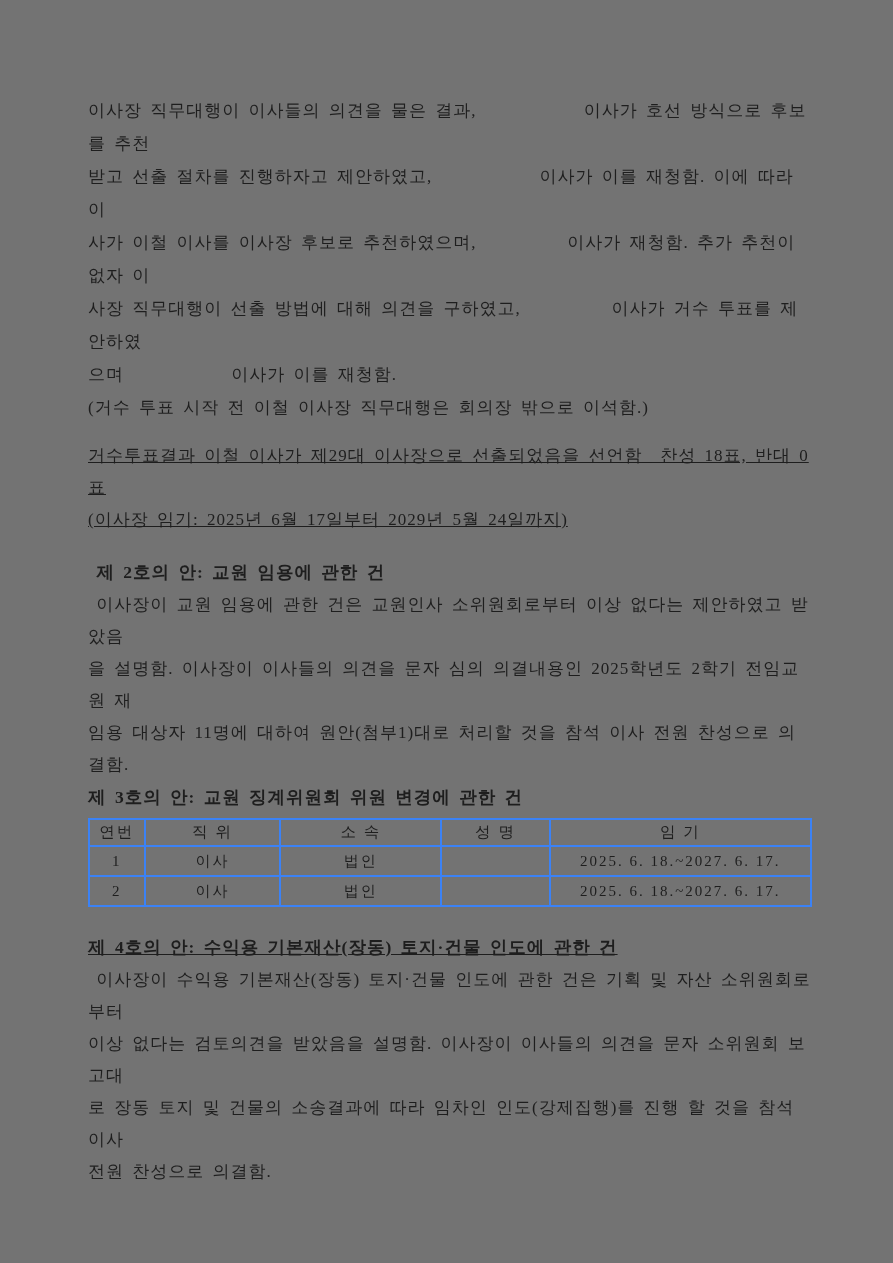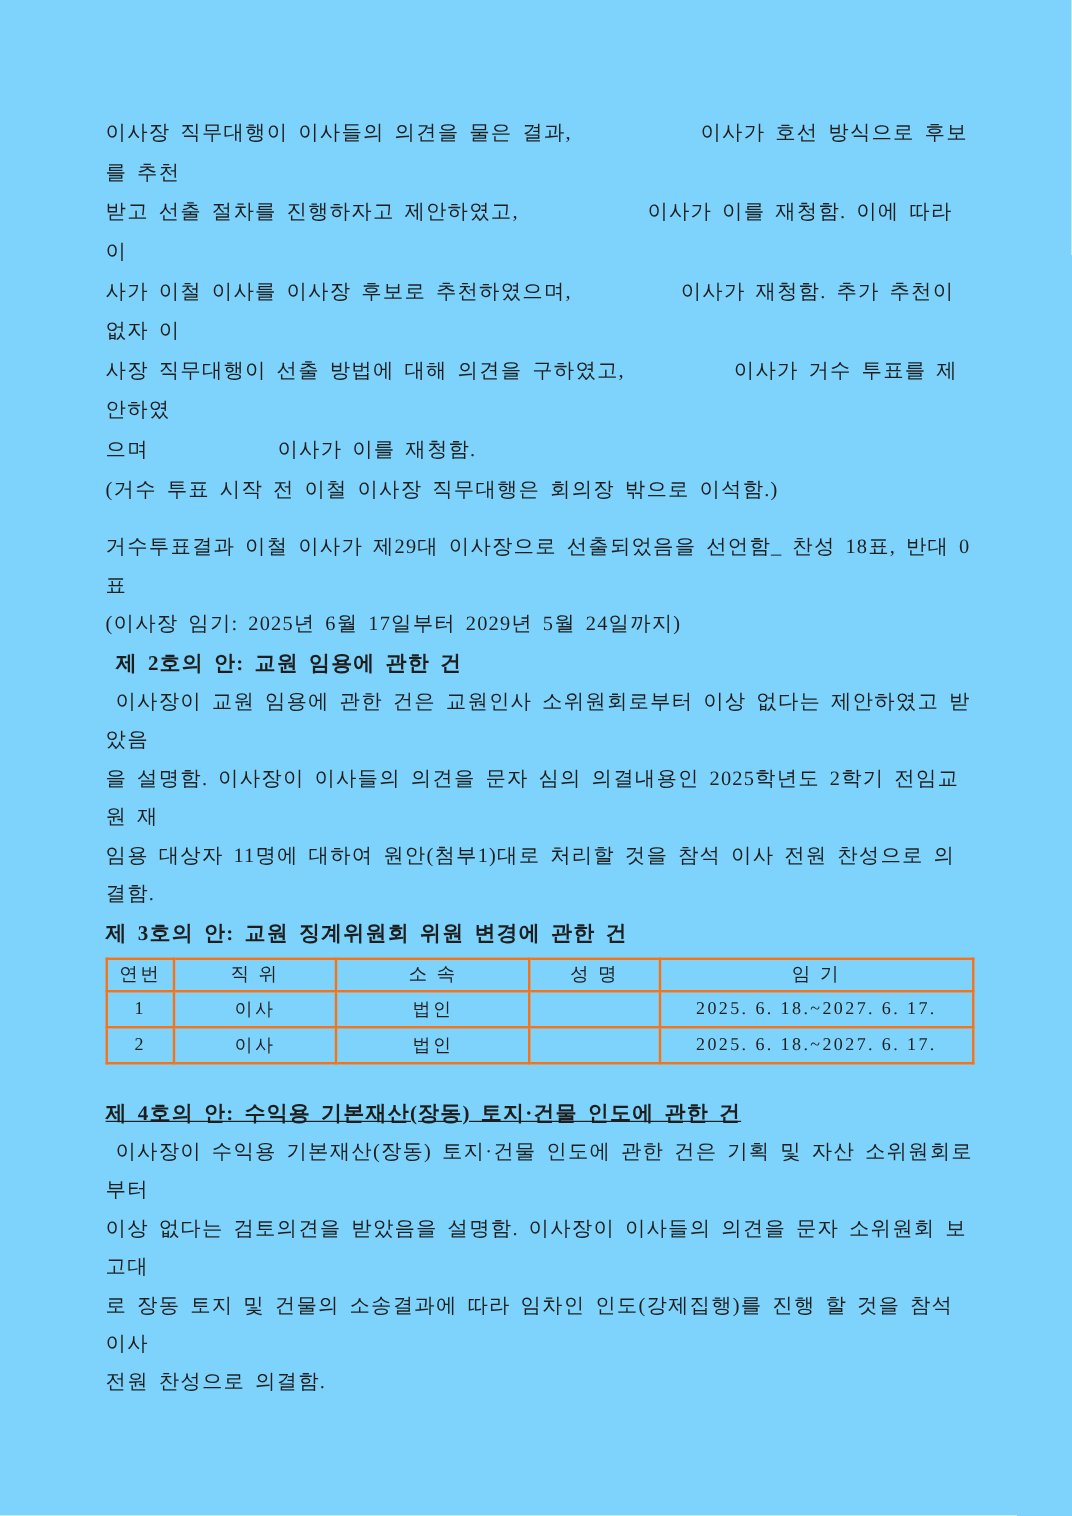--- a/index.html
+++ b/index.html
@@ -6,54 +6,54 @@
   html, body { background: #ffffff; }
   body {
     width: 893px; height: 1263px;
     font-family: "Liberation Serif", "DejaVu Serif", serif;
     color: #1e1e1e;
     overflow: hidden;
   }
   .page {
     width: 893px; height: 1263px;
     padding: 94px 81px 0 88px;
-    background: #7dd3fc;
+    background: #737373;
     position: relative;
   }
   .para {
     white-space: pre-wrap;
     font-size: 17px;
     line-height: 32px;
     letter-spacing: 1px;
     word-spacing: 3px;
     text-align: left;
   }
   .para.first { line-height: 33px; }
   .heading {
     white-space: pre-wrap;
     font-size: 17.5px;
     font-weight: bold;
     line-height: 33px;
     letter-spacing: 1px;
     word-spacing: 3px;
   }
-  .mt-result   { margin-top: 16px; }
-  .mt-h2       { }
+  .mt-result   { margin-top: 16px; text-decoration: underline; }
+  .mt-h2       { margin-top: 20px; }
   .mt-h3       { }
   .mt-table    { margin-top: 4px; }
   .mt-h4       { margin-top: 24px; text-decoration: underline; }
 
   table.committee {
     width: 100%;
     border-collapse: collapse;
     table-layout: fixed;
     font-size: 15px;
   }
   table.committee th, table.committee td {
-    border: 2px solid #f97316;
+    border: 2px solid #3b82f6;
     text-align: center;
     vertical-align: middle;
     letter-spacing: 2px;
     padding: 0;
   }
   table.committee th { font-weight: normal; height: 27px; font-size: 15.5px; }
   table.committee td { height: 30px; }
   col.c-no   { width: 7.7%; }
   col.c-pos  { width: 18.8%; }
   col.c-org  { width: 22.3%; }

